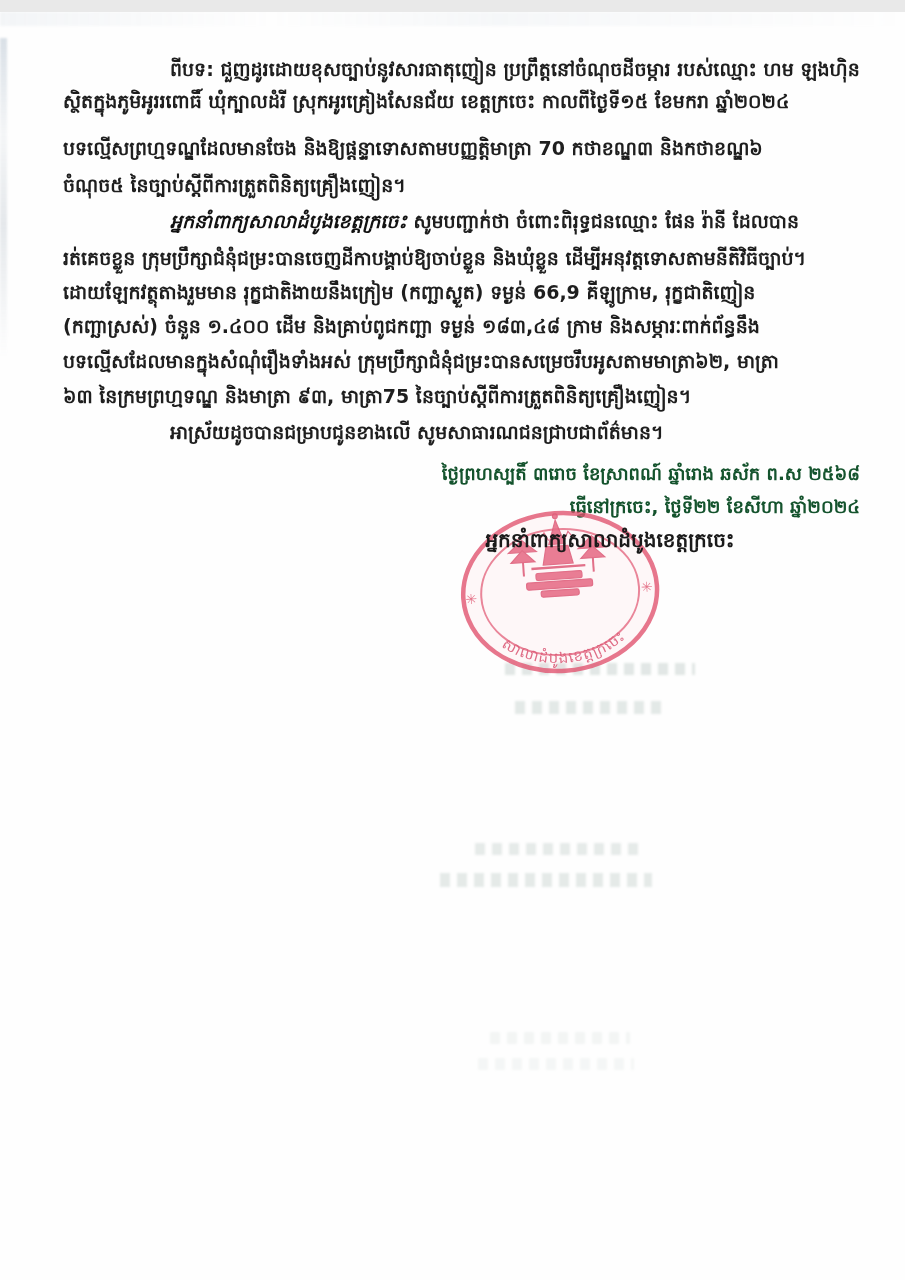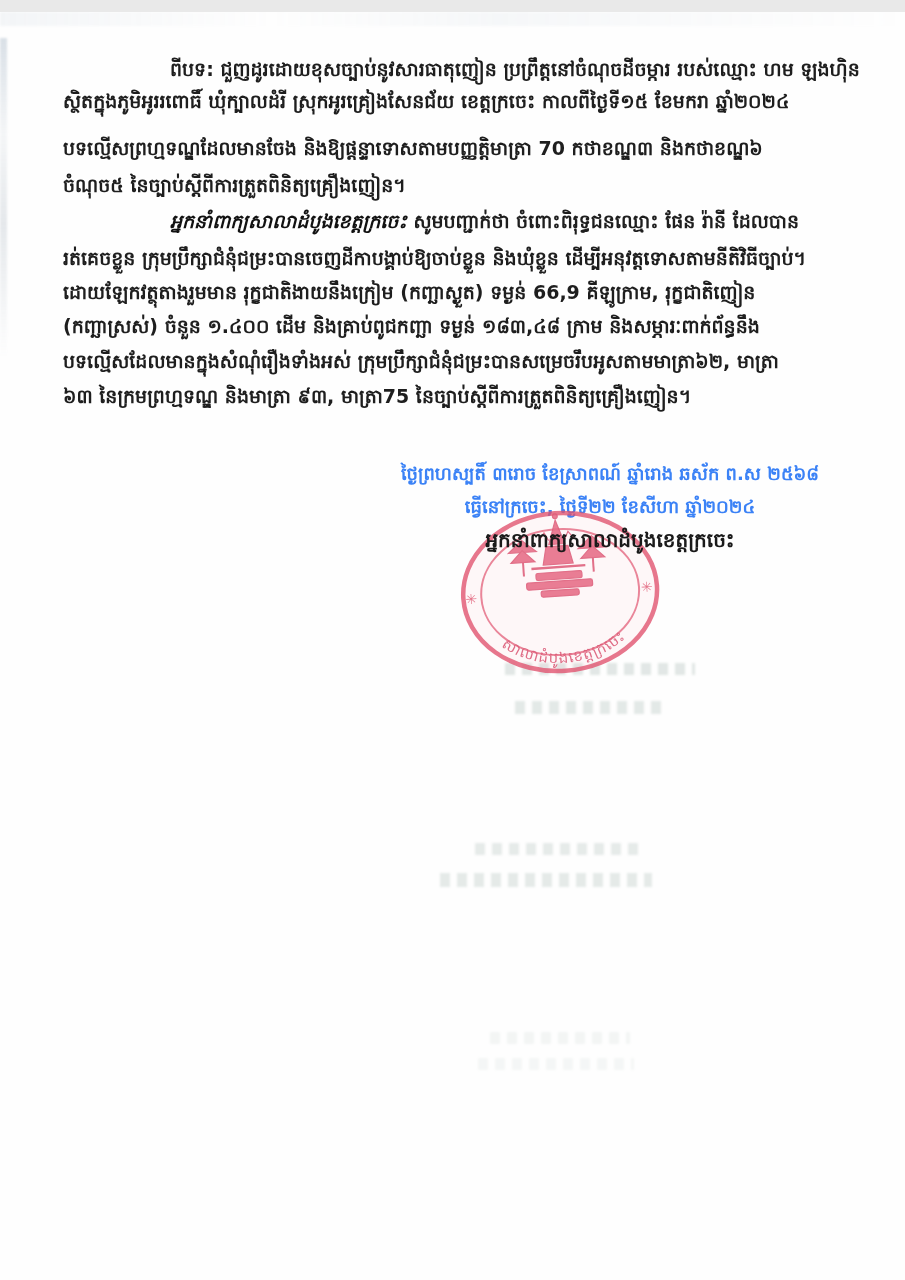--- a/index.html
+++ b/index.html
@@ -30,22 +30,22 @@
     font-size:19px;line-height:34px;
     white-space:nowrap;overflow:hidden;
     color:#1e1e1e;
     font-weight:600;
   }
   .tline.indent{left:170px;width:719px;}
   .tline .lead{font-weight:800;font-style:italic;color:#111;}
   
   .sig-line{
     position:absolute;left:360px;width:500px;height:32px;
-    text-align:center;font-size:18px;line-height:30px;
-    white-space:nowrap;overflow:hidden;color:#3b82f6;font-weight:600;
+    text-align:right;font-size:18px;line-height:30px;
+    white-space:nowrap;overflow:hidden;color:#14532d;font-weight:600;
   }
   .sig-title{
     position:absolute;left:360px;width:500px;height:36px;
     text-align:center;font-size:20px;line-height:34px;
     white-space:nowrap;overflow:hidden;
     color:#1a1a1a;font-weight:800;z-index:3;
   }
   
   .stamp{
     position:absolute;left:445px;top:478px;width:230px;height:200px;
@@ -79,20 +79,21 @@
 
   <div class="tline" style="top:229px">រត់គេចខ្លួន ក្រុមប្រឹក្សាជំនុំជម្រះបានចេញដីកាបង្គាប់ឱ្យចាប់ខ្លួន និងឃុំខ្លួន ដើម្បីអនុវត្តទោសតាមនីតិវិធីច្បាប់។</div>
   <div class="tline indent" style="top:192px">
     <span class="lead">អ្នកនាំពាក្យសាលាដំបូងខេត្តក្រចេះ</span><span> សូមបញ្ជាក់ថា ចំពោះពិរុទ្ធជនឈ្មោះ ផែន រ៉ានី ដែលបាន</span>
   </div>
   <div class="tline" style="top:263px">ដោយឡែកវត្ថុតាងរួមមាន រុក្ខជាតិងាយនឹងក្រៀម (កញ្ឆាស្ងួត) ទម្ងន់ 66,9 គីឡូក្រាម, រុក្ខជាតិញៀន</div>
   <div class="tline" style="top:297px">(កញ្ឆាស្រស់) ចំនួន ១.៤០០ ដើម និងគ្រាប់ពូជកញ្ឆា ទម្ងន់ ១៨៣,៤៨ ក្រាម និងសម្ភារៈពាក់ព័ន្ធនឹង</div>
   <div class="tline" style="top:332px">បទល្មើសដែលមានក្នុងសំណុំរឿងទាំងអស់ ក្រុមប្រឹក្សាជំនុំជម្រះបានសម្រេចរឹបអូសតាមមាត្រា៦២, មាត្រា</div>
   <div class="tline" style="top:367px">៦៣ នៃក្រមព្រហ្មទណ្ឌ និងមាត្រា ៩៣, មាត្រា75 នៃច្បាប់ស្ដីពីការត្រួតពិនិត្យគ្រឿងញៀន។</div>
 
+  <div class="tline indent" style="top:403px">អាស្រ័យដូចបានជម្រាបជូនខាងលើ សូមសាធារណជនជ្រាបជាព័ត៌មាន។</div>
 
   <div class="sig-line" style="top:447px">ថ្ងៃព្រហស្បតិ៍ ៣រោច ខែស្រាពណ៍ ឆ្នាំរោង ឆស័ក ព.ស ២៥៦៨</div>
   <div class="sig-line" style="top:480px">ធ្វើនៅក្រចេះ, ថ្ងៃទី២២ ខែសីហា ឆ្នាំ២០២៤</div>
   <div class="sig-title" style="top:511px">អ្នកនាំពាក្យសាលាដំបូងខេត្តក្រចេះ</div>
 
   <svg class="stamp" viewBox="0 0 230 200">
     <ellipse cx="115" cy="102" rx="97" ry="79" fill="rgba(236,120,142,0.06)" stroke="#e0516d" stroke-width="4.5" stroke-opacity="0.85"></ellipse>
     <ellipse cx="115" cy="102" rx="79" ry="63" fill="none" stroke="#e0516d" stroke-width="2" stroke-opacity="0.75"></ellipse>
     <text x="20" y="108" font-size="14" fill="#e0516d" opacity="0.85">✳</text>
     <text x="196" y="108" font-size="14" fill="#e0516d" opacity="0.85">✳</text>

